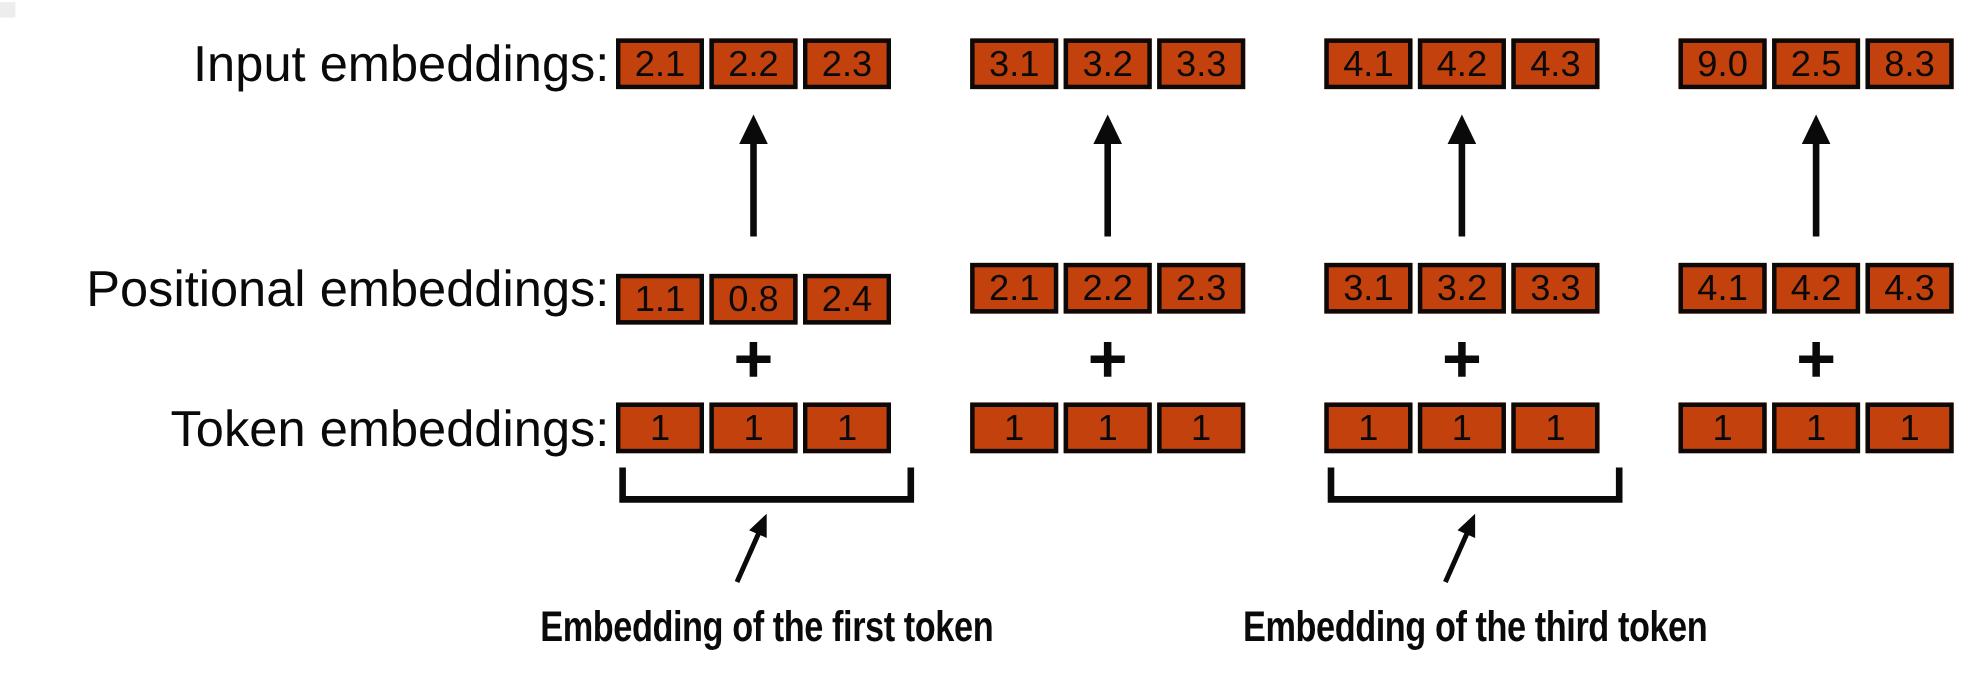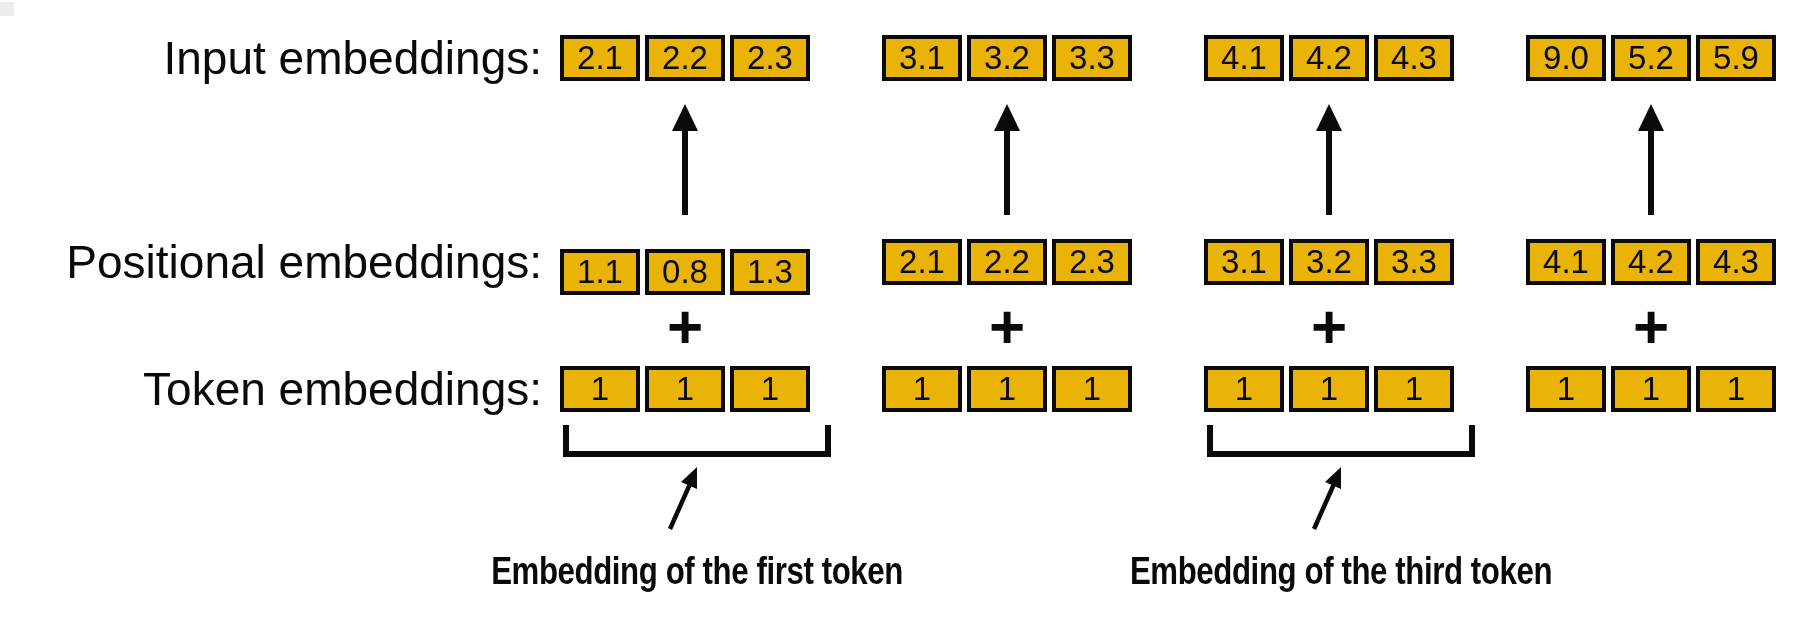--- a/index.html
+++ b/index.html
@@ -9,36 +9,36 @@
     background:#ffffff;
     font-family:"Liberation Sans", sans-serif;
     color:#0a0a0a;
     overflow:hidden;
   }
   .corner-artifact{
     position:absolute;left:0;top:2px;width:14px;height:14px;
     background:#ededed;
   }
   .row-label{
-    position:absolute;left:4px;width:522px;
+    position:absolute;left:16px;width:522px;
     text-align:right;
     font-size:46px;line-height:48px;
     color:#0a0a0a;
     white-space:nowrap;
     padding-left:16px;
   }
   .vec{
     position:absolute;
     display:flex;gap:5px;
   }
   .cell{
     width:80px;height:46px;
     box-sizing:border-box;
     border:4px solid #0a0a0a;
-    background:#eab308;
+    background:#c2410c;
     display:flex;align-items:center;justify-content:center;
     font-size:33px;
     color:#0a0a0a;
   }
   .plus{
     position:absolute;top:293px;
     width:68px;height:68px;
     display:flex;align-items:center;justify-content:center;
     font-size:62px;font-weight:700;line-height:1;
     color:#0a0a0a;
@@ -77,28 +77,28 @@
     <div class="cell">3.2</div>
     <div class="cell">3.3</div>
   </div>
   <div class="vec" style="left:1204px;top:35px">
     <div class="cell">4.1</div>
     <div class="cell">4.2</div>
     <div class="cell">4.3</div>
   </div>
   <div class="vec" style="left:1526px;top:35px">
     <div class="cell">9.0</div>
-    <div class="cell">5.2</div>
-    <div class="cell">5.9</div>
+    <div class="cell">2.5</div>
+    <div class="cell">8.3</div>
   </div>
 
   <div class="vec" style="left:560px;top:249px">
     <div class="cell">1.1</div>
     <div class="cell">0.8</div>
-    <div class="cell">1.3</div>
+    <div class="cell">2.4</div>
   </div>
   <div class="vec" style="left:882px;top:239px">
     <div class="cell">2.1</div>
     <div class="cell">2.2</div>
     <div class="cell">2.3</div>
   </div>
   <div class="vec" style="left:1204px;top:239px">
     <div class="cell">3.1</div>
     <div class="cell">3.2</div>
     <div class="cell">3.3</div>

